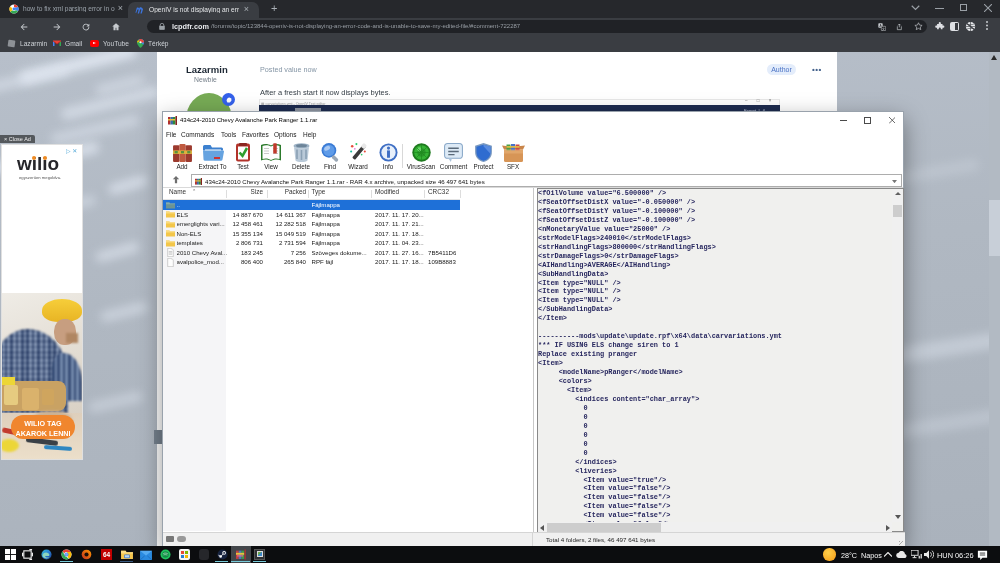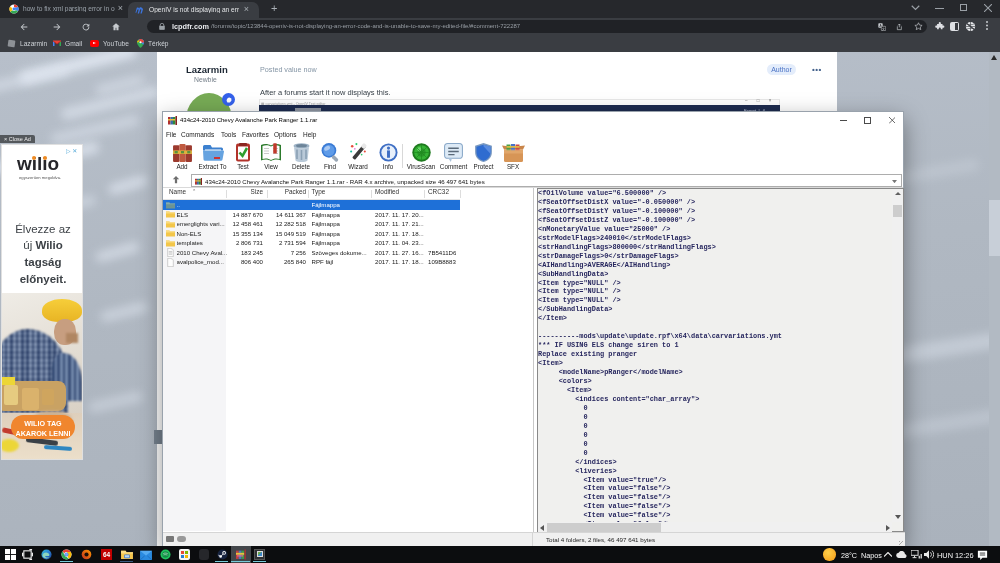--- a/index.html
+++ b/index.html
@@ -169,21 +169,21 @@
   <div class="streak" style="left:100px;top:255px;width:48px;height:10px;transform:rotate(-14deg);opacity:.6"></div>
   <div class="streak" style="left:88px;top:345px;width:55px;height:10px;transform:rotate(-13deg);opacity:.5"></div>
   <div class="streak" style="left:740px;top:300px;width:260px;height:16px;transform:rotate(-9deg);opacity:.45"></div>
   <div class="streak" style="left:700px;top:380px;width:300px;height:14px;transform:rotate(-9deg);opacity:.3"></div>
   <div class="streak" style="left:820px;top:120px;width:160px;height:12px;transform:rotate(-10deg);opacity:.25"></div>
   <div id="card"></div>
 
   <div class="abs" style="left:186px;top:12px;font-size:9.5px;font-weight:bold;color:#1c2733">Lazarmin</div>
   <div class="abs" style="left:194px;top:24px;font-size:6.8px;color:#737e88">Newbie</div>
   <div class="abs" style="left:260px;top:13px;font-size:7.2px;color:#8495a5">Posted value now</div>
-  <div class="abs" style="left:260px;top:35.5px;font-size:7.5px;color:#353e46">After a forums start it now displays this.</div>
+  <div class="abs" style="left:260px;top:35.5px;font-size:7.5px;color:#353e46">After a fresh start it now displays bytes.</div>
 
   <div class="abs" style="left:186px;top:41px;width:46px;height:53px;border-radius:50%;background:#77ab55;overflow:hidden">
       <div style="position:absolute;left:20px;top:52px;width:4px;height:20px;background:#fff"></div>
     </div>
   <div class="abs" style="left:222px;top:41px;width:13px;height:13px;border-radius:50%;background:#3461eb">
       <svg style="position:absolute;left:2.5px;top:2.5px" width="8" height="8" viewBox="0 0 10 10">
         <path d="M2 6c0-2 1.5-4 3.5-4L8 3v3L6 8H3z" fill="#fff"></path>
       </svg>
     </div>
 
@@ -202,21 +202,20 @@
   <div style="position:absolute;left:0;top:148px;width:11px;height:56px;background:#c8cfd8"></div>
 </div>
 
 <div class="abs" id="closead">× Close Ad</div>
 <div class="abs" id="ad">
   <div class="abs" style="left:64px;top:2px;color:#57abd9;font-size:6px">▷ ✕</div>
   <div class="abs" style="left:15px;top:8px;font-size:19px;font-weight:bold;color:#26262a">wilio</div>
   <div class="abs" style="left:30px;top:11px;width:4px;height:4px;border-radius:50%;background:#ef8b23"></div>
   <div class="abs" style="left:40.5px;top:11px;width:4px;height:4px;border-radius:50%;background:#ef8b23"></div>
   <div class="abs" style="left:17px;top:30px;font-size:4.2px;color:#555">egyszerűen megoldva.</div>
-  <div class="abs" style="left:0;top:76px;width:82px;text-align:center;font-size:11.5px;color:#3d4247;line-height:1.45">Élvezze az<br>új <b>Wilio</b><br><b>tagság</b><br><b>előnyeit.</b></div>
 
   <div class="abs" style="left:0;top:148px;width:82px;height:167px;background:linear-gradient(160deg,#efece6 0%,#e2dcd2 45%,#d3c9bb 100%)">
     <div class="abs" style="left:40px;top:6px;width:40px;height:23px;border-radius:55% 55% 45% 45%;background:linear-gradient(180deg,#f6ce3a,#e8b424);filter:blur(.6px)"></div>
     <div class="abs" style="left:52px;top:26px;width:22px;height:26px;border-radius:46%;background:#c79e80;filter:blur(.7px)"></div>
     <div class="abs" style="left:64px;top:40px;width:12px;height:10px;background:#b08662;filter:blur(1px)"></div>
     <div class="abs" style="left:-8px;top:36px;width:74px;height:84px;border-radius:45% 55% 0 0;background:#5c749a;background-image:repeating-linear-gradient(90deg,rgba(18,36,78,.5) 0 2.6px,rgba(235,240,248,.25) 2.6px 5.4px),repeating-linear-gradient(0deg,rgba(18,36,78,.38) 0 2.6px,rgba(235,240,248,.12) 2.6px 5.4px);filter:blur(.8px)"></div>
     <div class="abs" style="left:50px;top:60px;width:30px;height:48px;border-radius:35% 60% 0 0;background:#57719a;background-image:repeating-linear-gradient(90deg,rgba(18,36,78,.5) 0 2.6px,rgba(235,240,248,.22) 2.6px 5.4px);filter:blur(.9px)"></div>
     <div class="abs" style="left:-6px;top:88px;width:70px;height:30px;background:#c9a263;border-radius:8px;filter:blur(.7px)"></div>
     <div class="abs" style="left:2px;top:92px;width:14px;height:20px;background:#e6cb80;border-radius:2px;filter:blur(.6px)"></div>
     <div class="abs" style="left:20px;top:95px;width:17px;height:22px;background:#dab26c;border-radius:2px;filter:blur(.6px)"></div>
@@ -629,18 +628,18 @@
   <svg class="abs" style="left:911px;top:4px" width="11" height="9" viewBox="0 0 14 11">
       <rect x="0" y="0" width="9" height="6.5" fill="none" stroke="#e8e8e8" stroke-width="1.2"></rect>
       <path d="M2 9.5h5M4.5 7v2.5" stroke="#e8e8e8" stroke-width="1.2"></path>
       <path d="M10.5 10.5V7m2.5 3.5V5" stroke="#e8e8e8" stroke-width="1.6"></path>
     </svg>
   <svg class="abs" style="left:924px;top:4px" width="10" height="9" viewBox="0 0 13 11">
       <path d="M0 3.5h3L6.5 0v11L3 7.5H0z" fill="#e8e8e8"></path>
       <path d="M8.5 2.5a4.5 4.5 0 0 1 0 6M10.5.5a7 7 0 0 1 0 10" stroke="#e8e8e8" stroke-width="1.1" fill="none"></path>
     </svg>
   <span class="abs" style="left:937px;top:4.5px;font-size:7.4px;color:#fafafa">HUN</span>
-  <span class="abs" style="left:955px;top:4.5px;font-size:7.4px;color:#fafafa">12:26</span>
+  <span class="abs" style="left:955px;top:4.5px;font-size:7.4px;color:#fafafa">06:26</span>
   <svg class="abs" style="left:977px;top:3.5px" width="11" height="10" viewBox="0 0 14 13">
       <path d="M1 1h12v9H7l-3 3v-3H1z" fill="#fff"></path>
       <path d="M3.5 4h7M3.5 6.5h7" stroke="#0c0d0f" stroke-width="1"></path>
     </svg>
 </div>
 
 </body></html>

